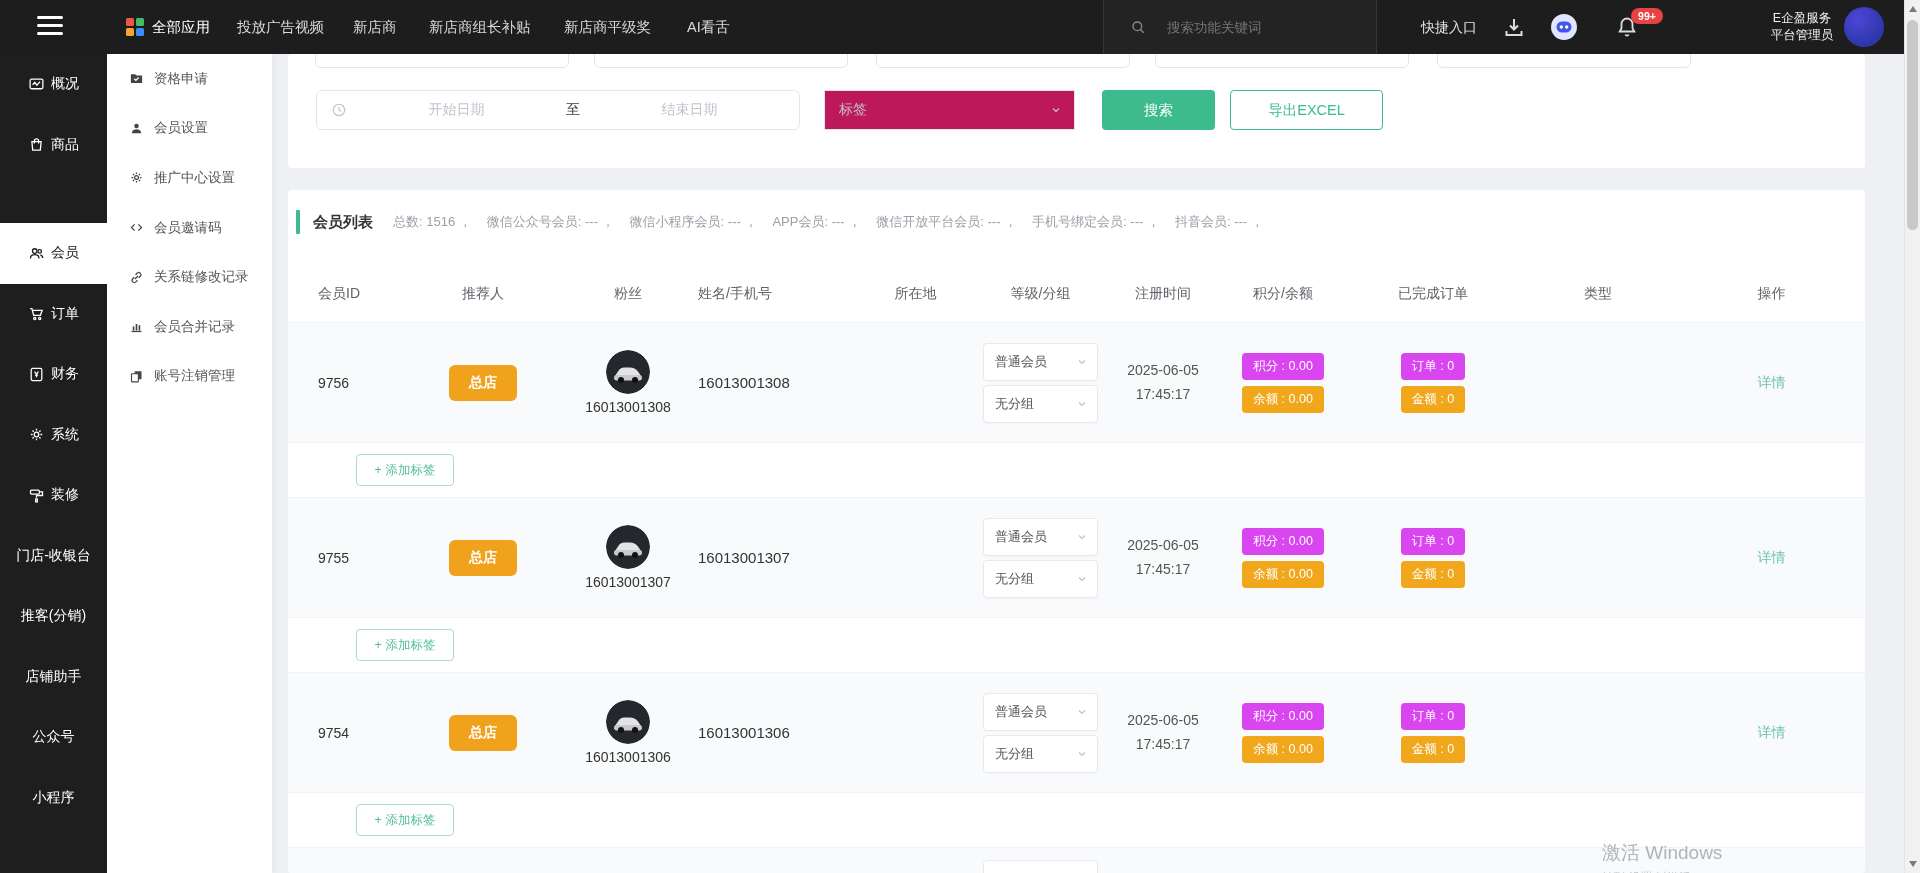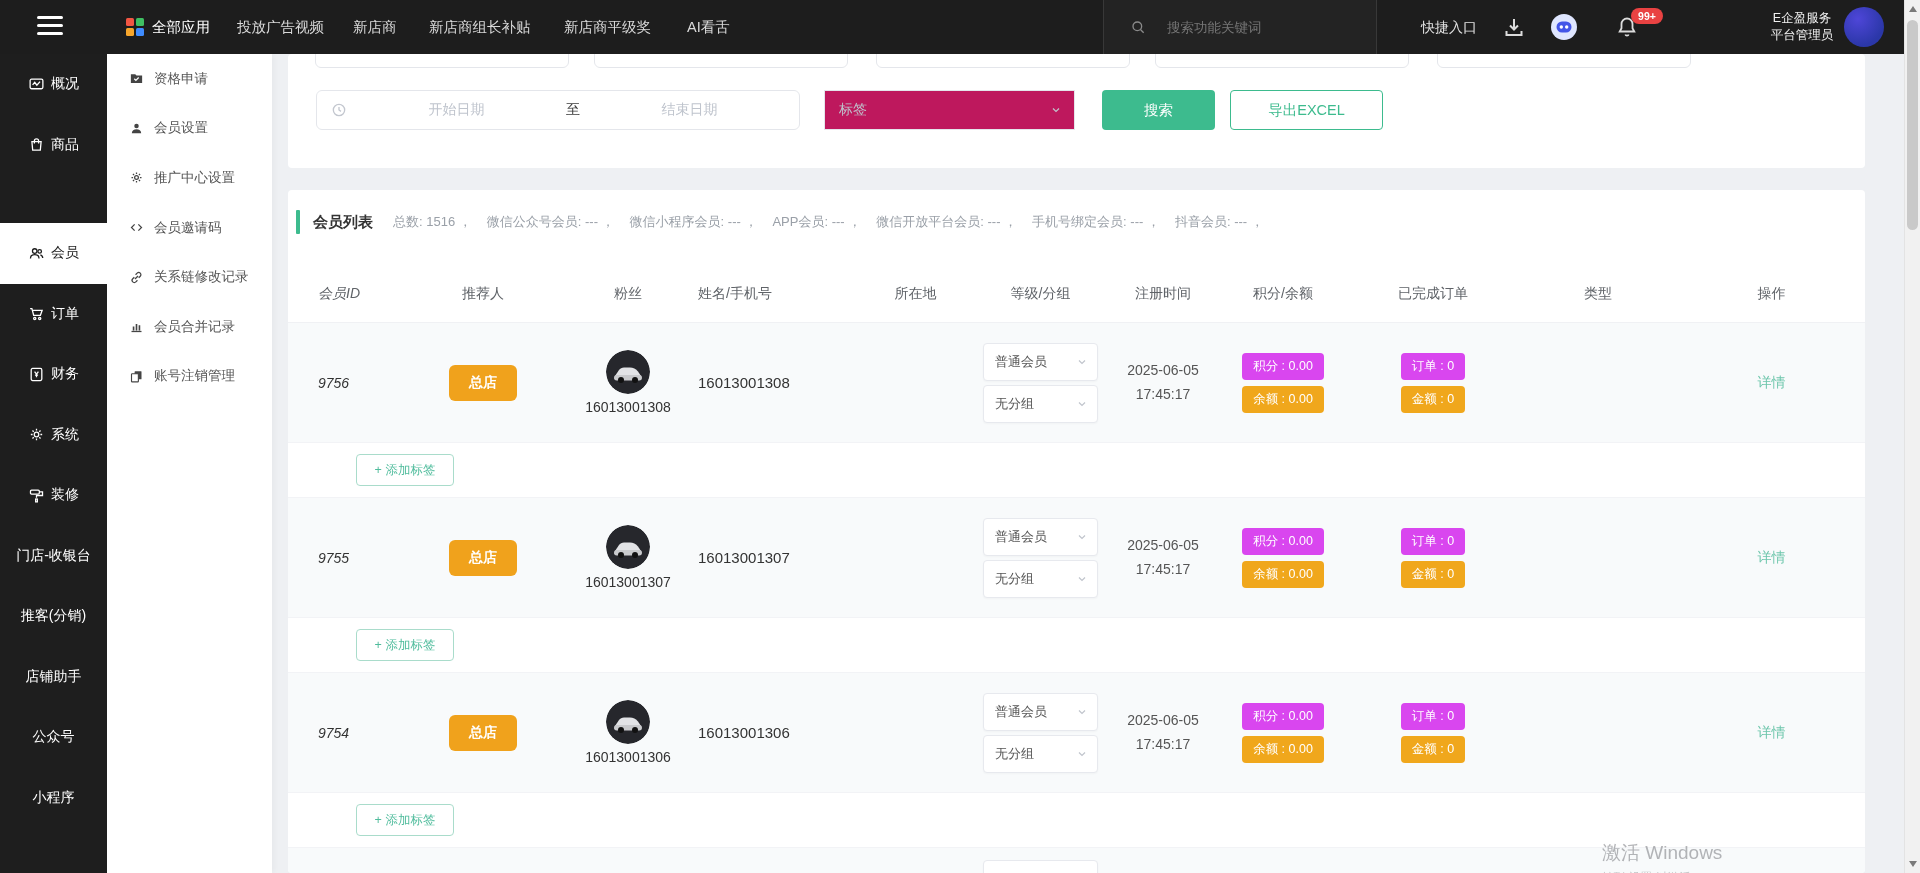--- a/index.html
+++ b/index.html
@@ -49,21 +49,21 @@
   .btn-search{position:absolute;left:814px;top:36px;width:113px;height:40px;background:#3dbb8e;color:#fff;}
   .btn-export{position:absolute;left:942px;top:36px;width:153px;height:40px;background:#fff;border:1px solid #3dbb8e;color:#3dbb8e;}
   
   .card2{left:16px;top:136px;width:1577px;height:683px;overflow:hidden;}
   .list-header{position:absolute;top:19px;left:8px;height:26px;display:flex;align-items:center;}
   .green-bar{width:4px;height:24px;background:#3dbb8e;border-radius:1px;margin-right:13px;}
   .list-title{font-size:15px;font-weight:bold;color:#333;margin-right:20px;}
   .stats{display:flex;gap:15px;font-size:13px;color:#9aa0a8;white-space:nowrap;}
   .trow{display:flex;align-items:center;padding-left:30px;box-sizing:border-box;}
   .thead{position:absolute;top:75px;left:0;width:100%;height:58px;border-bottom:1px solid #f0f1f4;font-size:14px;color:#5f6368;}
-  .c1{width:90px;font-style:italic;}  .c2{width:150px;text-align:center;} .c3{width:140px;text-align:center;}
+  .c1{width:90px;}  .c2{width:150px;text-align:center;} .c3{width:140px;text-align:center;}
   .c4{width:160px;} .c5{width:115px;text-align:center;} .c6{width:135px;text-align:center;}
   .c7{width:110px;text-align:center;} .c8{width:130px;text-align:center;} .c9{width:170px;text-align:center;}
   .c10{width:160px;text-align:center;} .c11{flex:1;text-align:center;}
   .tbody{position:absolute;top:133px;left:0;width:100%;}
   .row-main{height:120px;background:#f8fafb;border-bottom:1px solid #f2f3f6;font-size:14px;color:#333;}
   .row-strip{height:55px;display:flex;align-items:center;padding-left:68px;border-bottom:1px solid #f2f3f6;box-sizing:border-box;}
   .add-tag{width:96px;height:30px;border:1px solid #a9dccb;border-radius:4px;background:#fff;color:#4fbc9c;font-size:12.5px;display:flex;align-items:center;justify-content:center;cursor:pointer;}
   .badge-shop{display:inline-block;padding:9px 20px;background:#f0a21c;color:#fff;border-radius:6px;font-size:14px;font-weight:bold;cursor:pointer;}
   .fans{display:flex;flex-direction:column;align-items:center;gap:5px;}
   .avatar-car{width:44px;height:44px;border-radius:50%;overflow:hidden;flex:none;}

